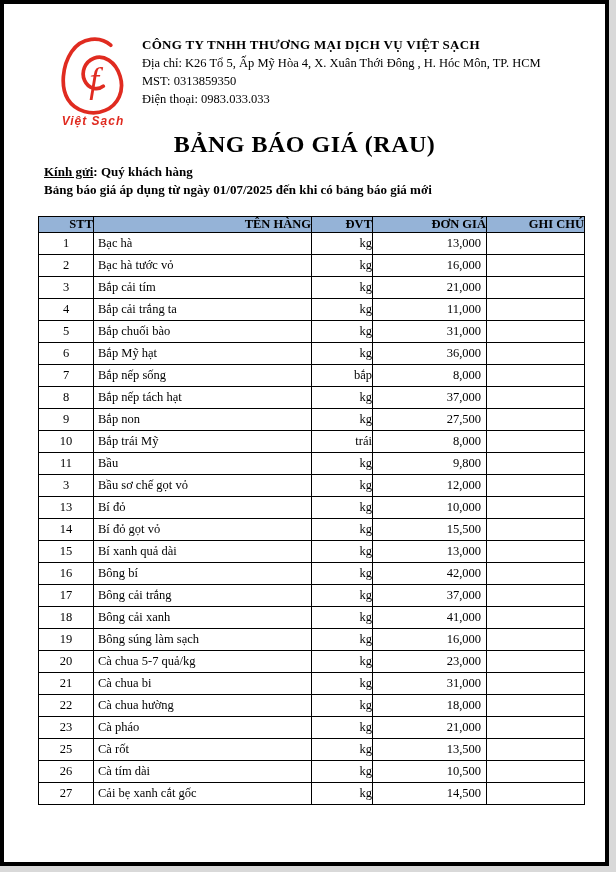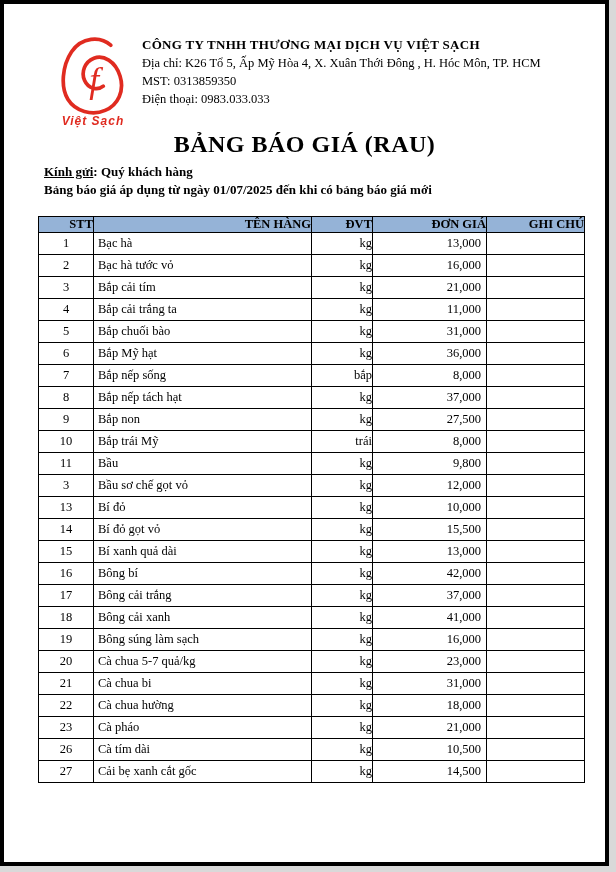--- a/index.html
+++ b/index.html
@@ -335,20 +335,27 @@
 
     <tr>
       <td class="c-stt">23</td>
       <td class="c-name">Cà pháo</td>
       <td class="c-unit">kg</td>
       <td class="c-price">21,000</td>
       <td class="c-note"></td>
     </tr>
 
 
+    <tr>
+      <td class="c-stt">25</td>
+      <td class="c-name">Cà rốt</td>
+      <td class="c-unit">kg</td>
+      <td class="c-price">13,500</td>
+      <td class="c-note"></td>
+    </tr>
 
     <tr>
       <td class="c-stt">26</td>
       <td class="c-name">Cà tím dài</td>
       <td class="c-unit">kg</td>
       <td class="c-price">10,500</td>
       <td class="c-note"></td>
     </tr>
 
     <tr>

